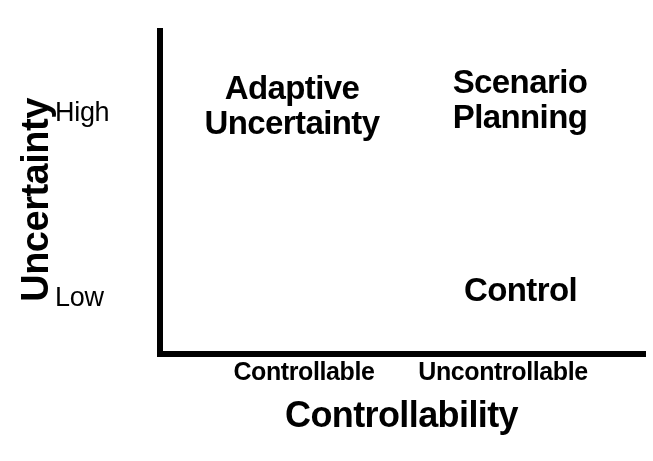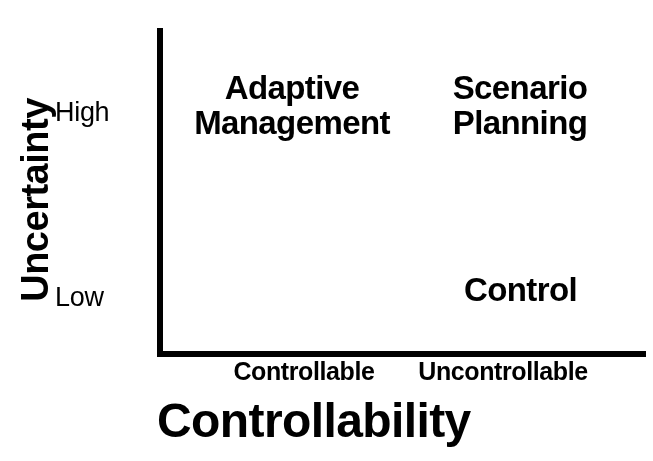--- a/index.html
+++ b/index.html
@@ -91,21 +91,21 @@
     letter-spacing: -0.6px;
     white-space: pre-line;
   }
   .quad-tl {
     left: 168px;
     top: 70px;
     width: 248px;
   }
   .quad-tr {
     left: 420px;
-    top: 70px;
+    top: 64px;
     width: 200px;
     text-align: center;
   }
   .quad-bl {
     left: 190px;
     top: 254px;
     width: 205px;
   }
   .quad-br {
     left: 428px;
@@ -132,22 +132,22 @@
     left: 377px;
     width: 252px;
   }
 
   
   .axis-x-title {
     position: absolute;
     top: 397px;
     left: 157px;
     width: 489px;
-    text-align: left;
-    font-size: 48px;
+    text-align: center;
+    font-size: 36px;
     font-weight: 700;
     letter-spacing: -0.6px;
     line-height: 1;
     white-space: nowrap;
   }
 </style>
 </head>
 <body>
 
 <div id="canvas">
@@ -160,21 +160,21 @@
   </div>
 
   <div class="tick-y-wrap tick-high">
     <div class="tick-y">High</div>
   </div>
   <div class="tick-y-wrap tick-low">
     <div class="tick-y">Low</div>
   </div>
 
   <div class="quad quad-tl">Adaptive
-Management</div>
+Uncertainty</div>
   <div class="quad quad-tr">Scenario
 Planning</div>
   <div class="quad quad-br">Control</div>
 
   <div class="tick-x tick-x-left">Controllable</div>
   <div class="tick-x tick-x-right">Uncontrollable</div>
 
   <div class="axis-x-title">Controllability</div>
 
 </div>

